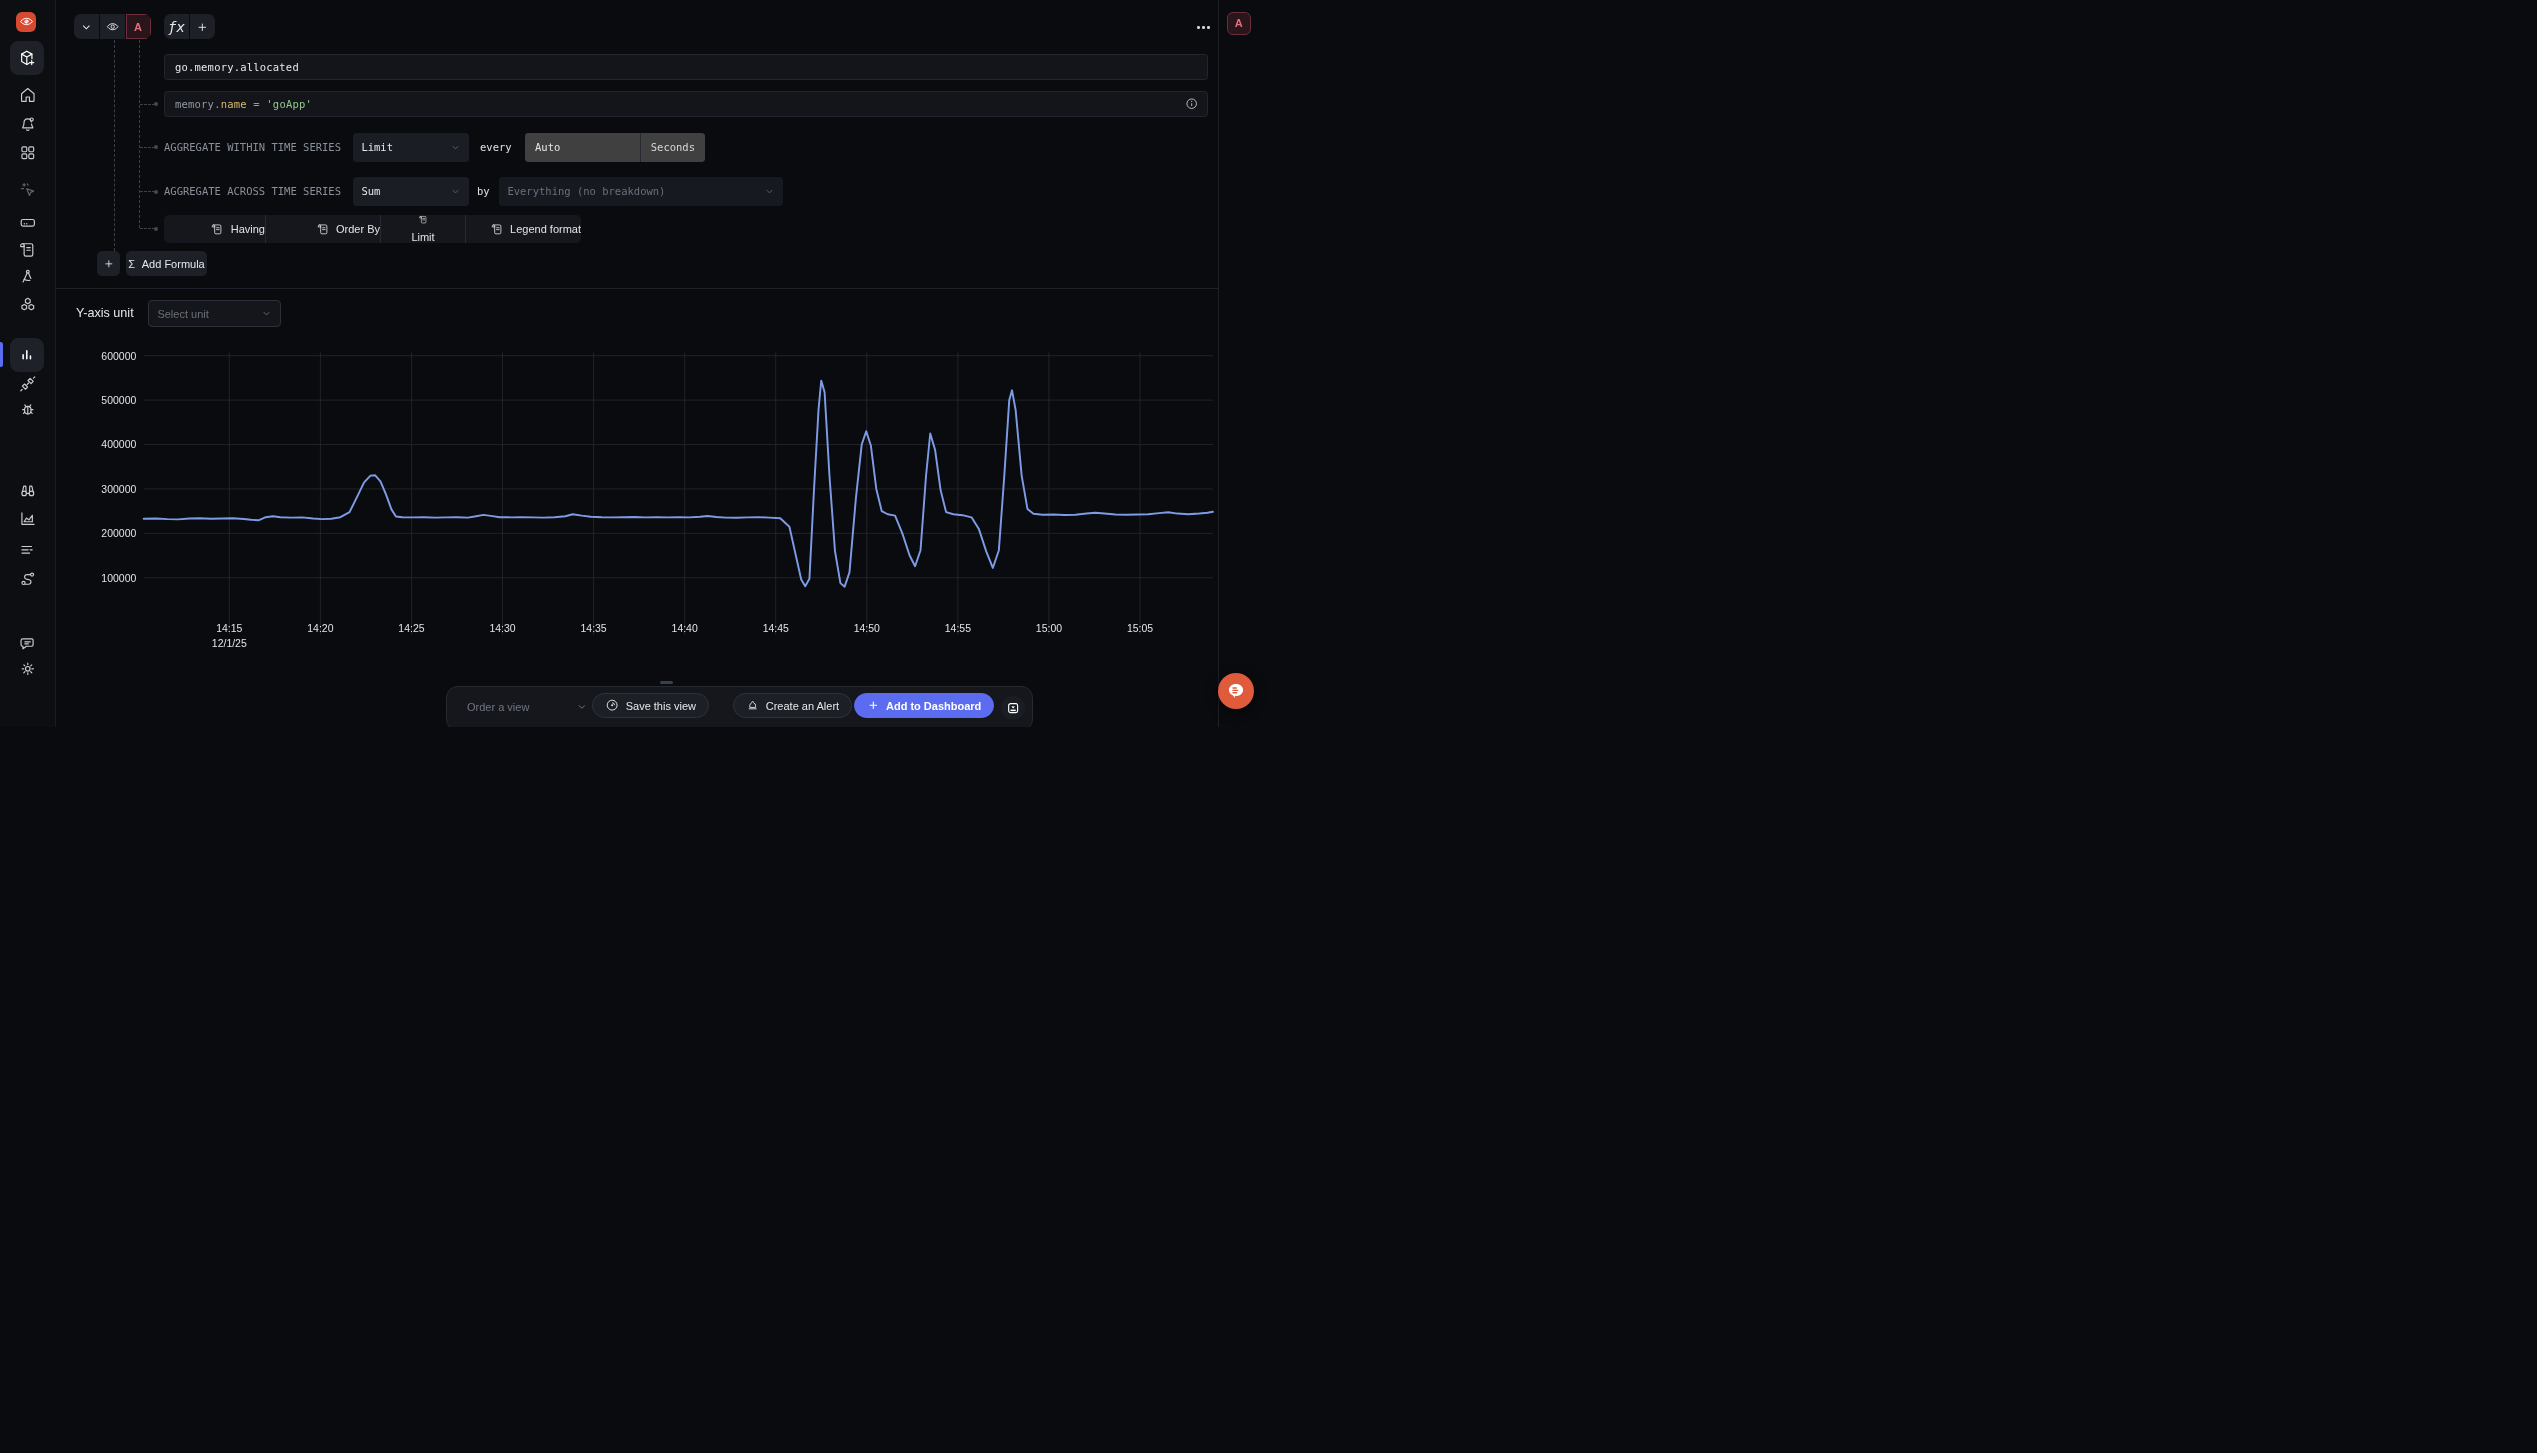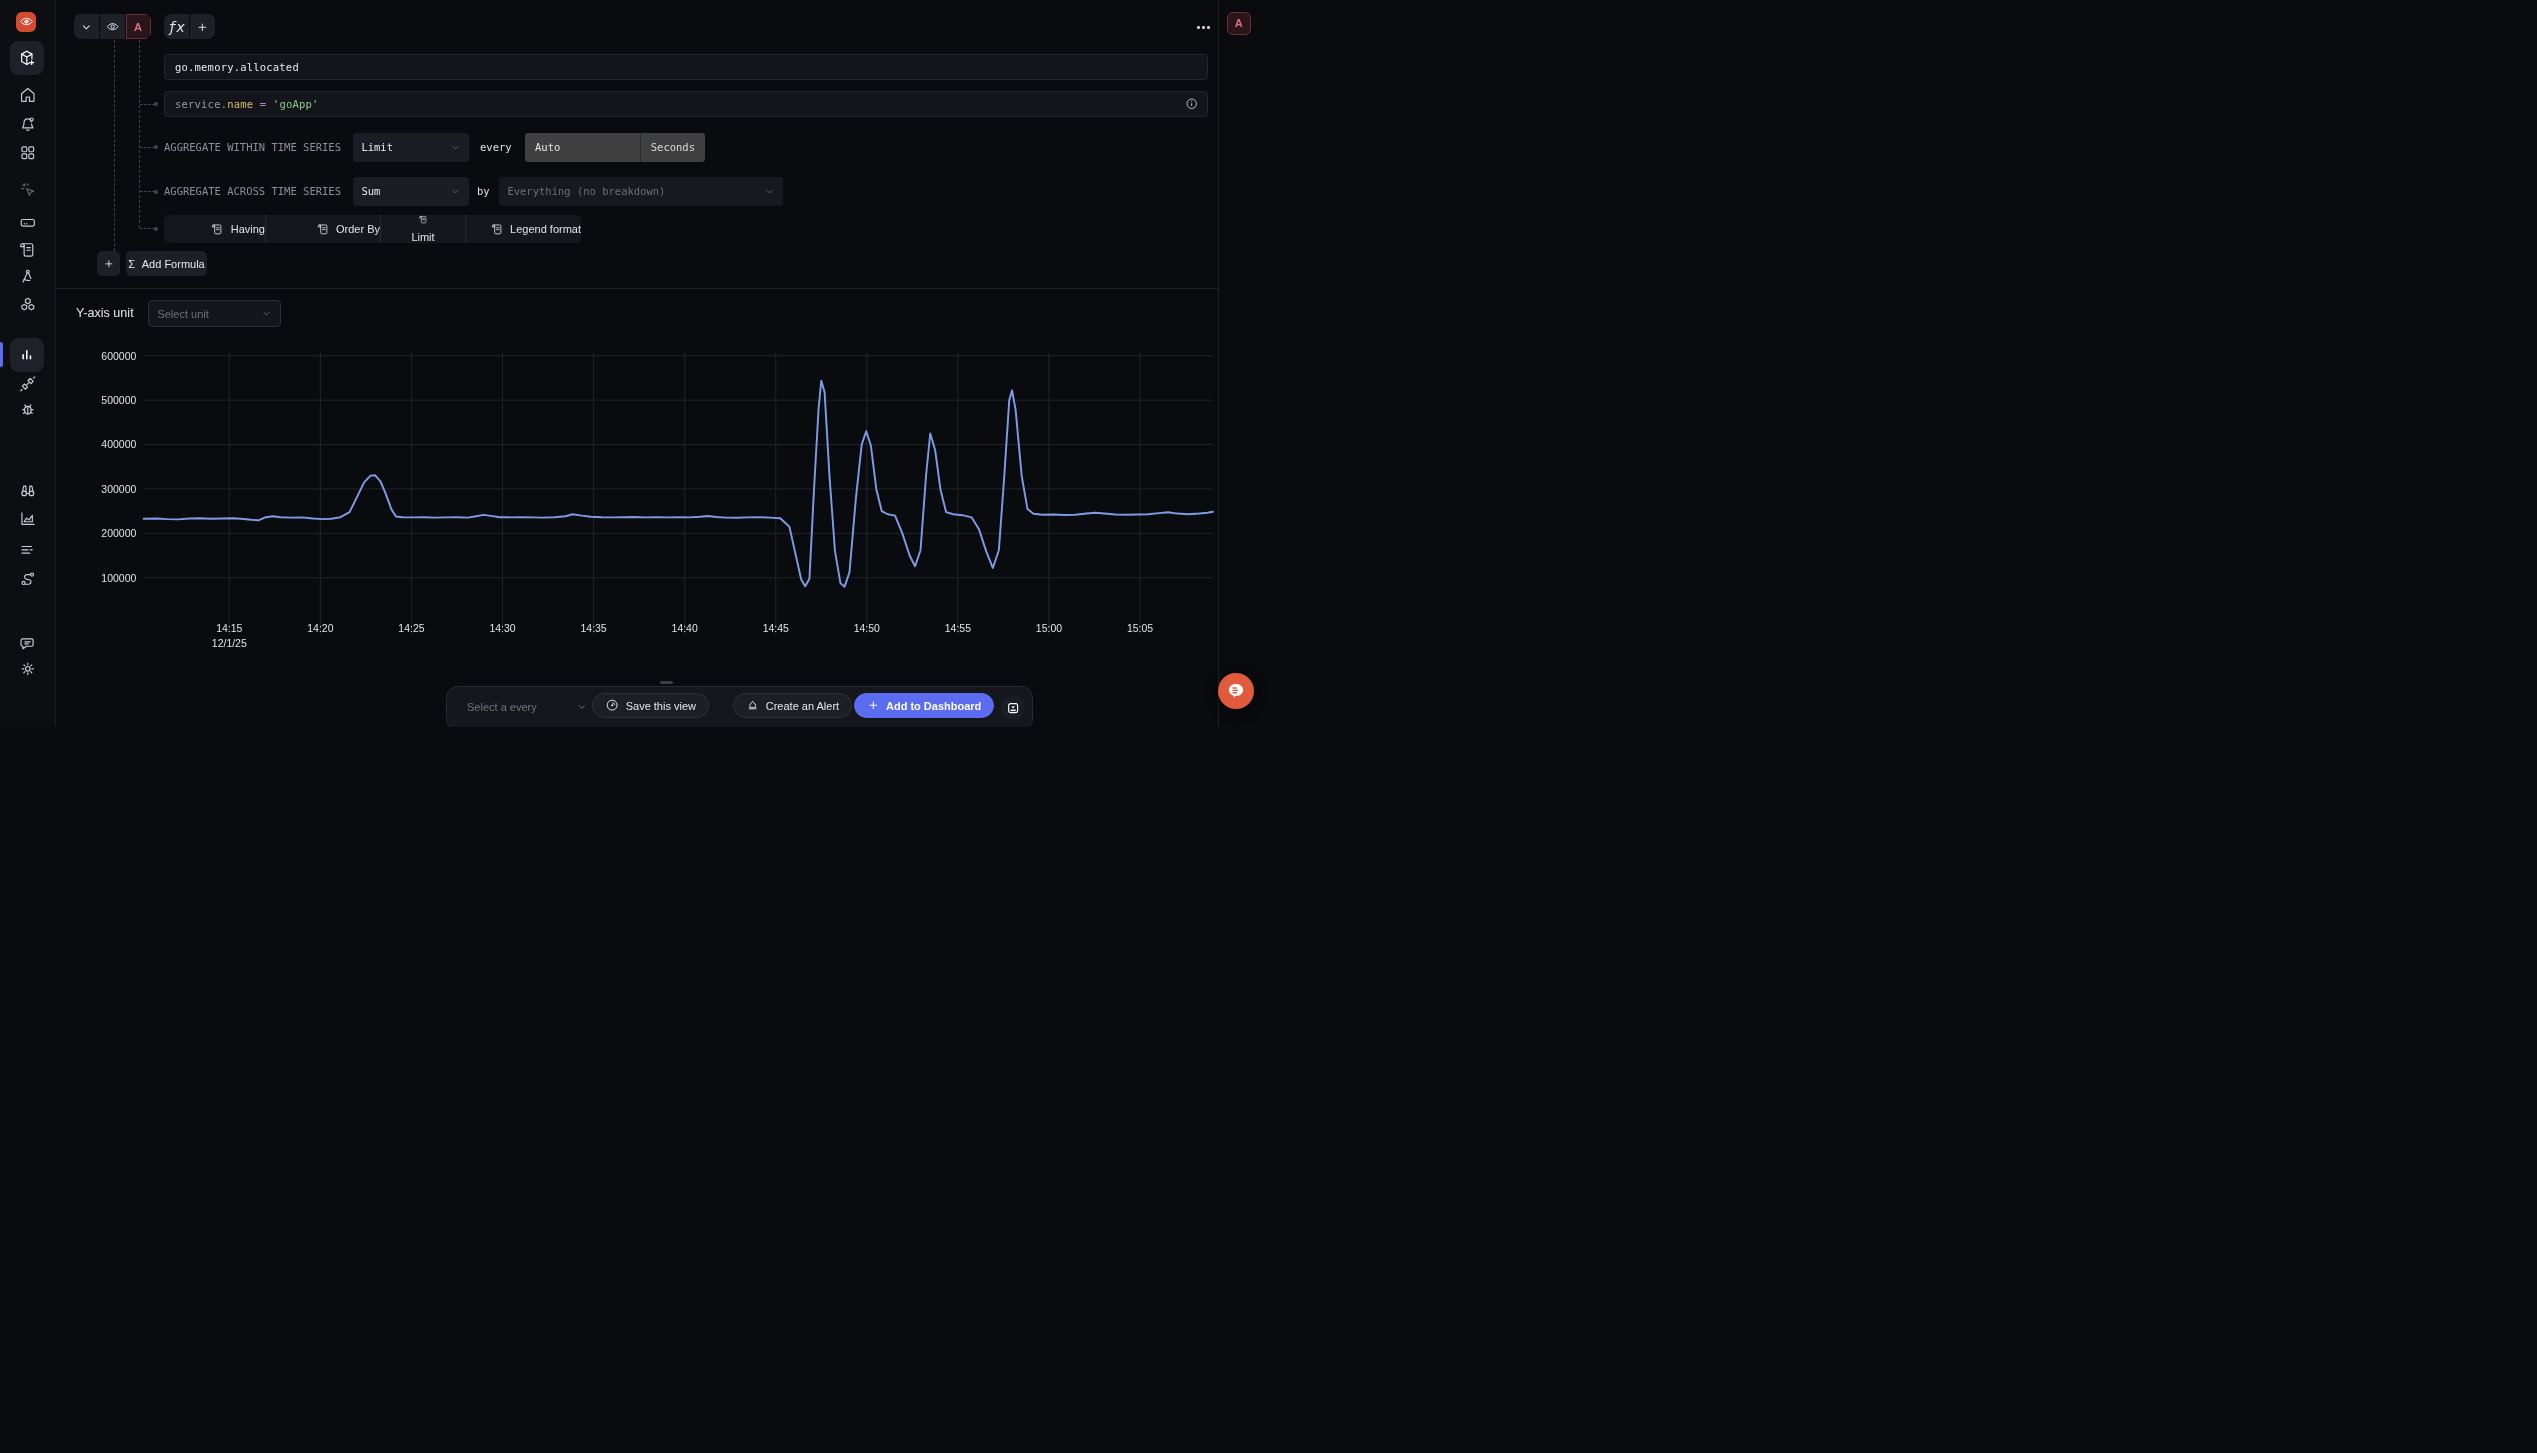--- a/index.html
+++ b/index.html
@@ -243,21 +243,21 @@
 <div class="hdash" style="left:140px;top:191px;width:15px"></div>
 <div class="cdot" style="left:154px;top:190px"></div>
 <div class="hdash" style="left:140px;top:228px;width:15px"></div>
 <div class="cdot" style="left:154px;top:227px"></div>
 
 <div class="inputbox" style="left:164px;top:54px;width:1044px;height:26px;padding-left:10px">
   <span class="mono codetext">go.memory.allocated</span>
 </div>
 
 <div class="inputbox" style="left:164px;top:91px;width:1044px;height:26px;padding-left:10px">
-  <span class="mono codetext" id="filter-tokens"><span style="color: rgb(146, 152, 162);">service</span><span style="color: rgb(146, 152, 162);">.</span><span style="color: rgb(215, 186, 110);">name</span><span style="color: rgb(184, 127, 217);"> = </span><span style="color: rgb(143, 201, 139);">'goApp'</span></span>
+  <span class="mono codetext" id="filter-tokens"><span style="color: rgb(146, 152, 162);">memory</span><span style="color: rgb(146, 152, 162);">.</span><span style="color: rgb(215, 186, 110);">name</span><span style="color: rgb(184, 127, 217);"> = </span><span style="color: rgb(143, 201, 139);">'goApp'</span></span>
 </div>
 <span class="infoicon" style="left:1185px;top:97px">
   <svg width="13.4" height="13.4" viewBox="0 0 24 24" fill="none" stroke="currentColor" stroke-width="1.6">
     <circle cx="12" cy="12" r="8.5"></circle>
       <path d="M12 11.2v5"></path>
       <circle cx="12" cy="7.8" r="1.1" fill="currentColor" stroke="none"></circle>
     </svg>
 </span>
 
 <span class="agg-label mono" style="left:164px;top:147px">AGGREGATE WITHIN TIME SERIES</span>
@@ -378,21 +378,21 @@
     <text x="1076.6" y="344" text-anchor="middle" fill="#e2e4e8" font-size="12.5">14:55</text>
     <line x1="1185.3" y1="10" x2="1185.3" y2="347" stroke="#26282e" stroke-width="1"></line>
     <text x="1185.3" y="344" text-anchor="middle" fill="#e2e4e8" font-size="12.5">15:00</text>
     <line x1="1294" y1="10" x2="1294" y2="347" stroke="#26282e" stroke-width="1"></line>
     <text x="1294" y="344" text-anchor="middle" fill="#e2e4e8" font-size="12.5">15:05</text>
     <polyline points="104.8,208.5 120.0,208.2 133.1,209.0 146.1,209.3 159.2,208.2 172.2,208.0 185.3,208.5 198.3,208.2 211.3,208.0 224.4,208.8 233.1,209.8 241.8,210.4 250.5,206.7 259.2,205.6 267.9,206.7 280.9,207.2 294.0,206.9 307.0,208.2 317.9,209.0 328.7,208.5 339.6,206.7 350.5,200.6 359.2,183.1 367.9,165.1 375.5,157.1 380.9,156.6 387.4,164.0 394.0,179.4 400.5,197.4 405.9,205.9 413.5,206.7 426.6,206.9 439.6,206.7 452.7,207.2 465.7,206.9 478.8,206.7 491.8,207.2 501.6,205.6 510.3,204.0 519.0,205.1 529.8,206.7 542.9,206.9 555.9,206.7 569.0,206.9 582.0,207.2 595.1,206.7 608.1,205.6 616.8,203.2 627.7,204.8 638.5,206.1 651.6,206.7 664.6,206.9 677.7,206.7 690.7,206.4 703.8,206.9 716.8,206.7 729.8,206.9 742.9,206.7 755.9,206.9 769.0,206.1 777.7,205.3 788.5,206.4 799.4,207.2 812.5,207.4 825.5,206.9 838.5,206.7 851.6,207.2 864.6,208.0 875.5,218.1 882.0,247.2 889.6,281.1 894.4,289.1 899.4,280.1 904.9,173.0 910.3,77.6 913.5,43.7 917.5,57.5 923.3,157.1 929.9,247.2 936.4,285.4 941.4,289.6 947.2,272.6 954.9,183.6 961.8,120.0 967.2,104.1 972.7,121.1 979.2,173.0 985.7,199.5 992.9,203.2 1001.6,204.8 1010.3,226.0 1019.0,252.5 1025.5,265.2 1032.0,246.1 1038.6,157.1 1043.6,106.8 1049.4,126.4 1055.9,174.1 1062.5,200.6 1071.2,203.2 1082.0,204.3 1092.9,206.9 1101.6,220.7 1110.3,247.2 1118.3,267.3 1125.5,246.1 1132.0,157.1 1137.9,67.0 1141.2,55.3 1145.5,78.7 1152.7,157.1 1159.6,196.8 1166.8,202.7 1177.7,203.7 1190.7,203.5 1203.8,204.0 1216.8,203.7 1229.9,202.4 1240.7,201.4 1251.6,202.4 1264.7,203.5 1277.7,203.7 1290.7,203.5 1303.8,203.2 1316.8,201.9 1327.7,200.8 1338.6,202.4 1351.6,203.2 1364.7,202.4 1374.4,201.4 1381.0,200.3" fill="none" stroke="#7e9ce6" stroke-width="2.3" stroke-linejoin="round" stroke-linecap="round"></polyline>
   </svg>
 
 <div class="handle" style="left:660px;top:681px"></div>
 <div id="footer-bar" style="left:446px;top:686px;width:587px;height:45px"></div>
-<span class="ftext" style="left:467px;top:707px">Select a every</span>
+<span class="ftext" style="left:467px;top:707px">Order a view</span>
 <svg class="abs" style="left:576px;top:701px" width="11.7" height="11.7" viewBox="0 0 24 24" fill="none" stroke="#6f7580" stroke-width="2">
     <path d="M6 9l6 6 6-6"></path>
   </svg>
 
 <div class="pill" style="left:592px;top:693px">
   <svg width="14.3" height="14.3" viewBox="0 0 24 24" fill="none" stroke="currentColor" stroke-width="1.6">
     <circle cx="12" cy="12" r="8.3"></circle>
       <circle cx="12" cy="12" r="1.7" fill="currentColor" stroke="none"></circle>
       <path d="M12 8a4 4 0 014 4"></path>
     </svg>

